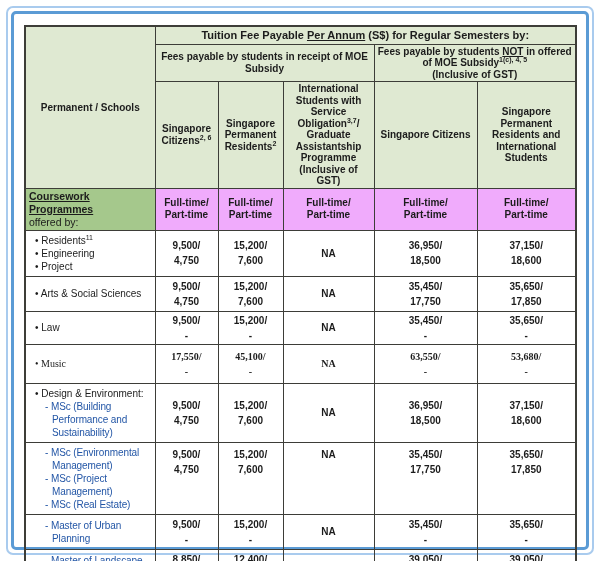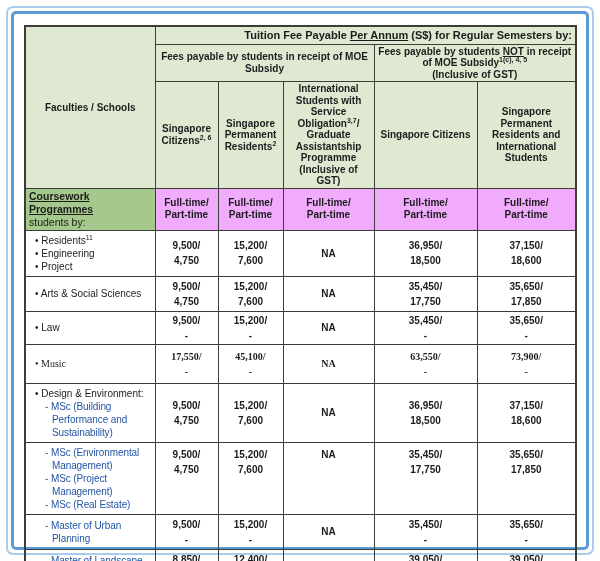--- a/index.html
+++ b/index.html
@@ -15,21 +15,21 @@
   td { border:1px solid #3d3d38; padding:1px 3px; color:#1c1c1c; overflow:hidden; }
 
   
   thead tr:nth-child(1) { height:18px; }
   thead tr:nth-child(2) { height:34px; }
   thead tr:nth-child(3) { height:104px; }
   thead tr:nth-child(4) { height:31px; }
 
   .hdr { background:#dfe9d2; text-align:center; vertical-align:middle;
          font-weight:bold; font-size:10px; line-height:1.15; }
-  .title-cell { font-size:11px;text-align:right; }
+  .title-cell { font-size:11px; }
   .band { background:#f0abfc; }
   .schedule-cell { text-align:center; vertical-align:middle; font-weight:bold;
                    font-size:10px; white-space:pre-line; line-height:1.25; }
   .coursework-cell { background:#a5c88c; text-align:left; vertical-align:middle;
                      font-size:10.5px; line-height:1.25; }
   .coursework-cell .u { font-weight:bold; text-decoration:underline; }
   .und { text-decoration:underline; }
   sup { font-size:7px; line-height:0; vertical-align:super; }
 
   
@@ -66,32 +66,32 @@
       <col style="width:130px">
         <col style="width:63px">
         <col style="width:65px">
       <col style="width:91px">
         <col style="width:103px">
         <col style="width:99px">
     </colgroup>
     <thead>
       <tr>
         <td class="hdr" rowspan="3">
-          <span>Faculties / Schools</span>
+          <span>Permanent / Schools</span>
         </td>
         <td class="hdr title-cell" colspan="5">
           <span>Tuition Fee Payable </span><span class="und">Per Annum</span><span> (S$) for Regular Semesters by:</span>
         </td>
       </tr>
       <tr>
         <td class="hdr" colspan="3">
           <span>Fees payable by students in receipt of MOE Subsidy</span>
         </td>
         <td class="hdr" colspan="2">
-          <span>Fees payable by students </span><span class="und">NOT</span><span> in receipt of MOE Subsidy</span><sup>1(c), 4, 5</sup>
+          <span>Fees payable by students </span><span class="und">NOT</span><span> in offered of MOE Subsidy</span><sup>1(c), 4, 5</sup>
           <div>(Inclusive of GST)</div>
         </td>
       </tr>
       <tr>
         <td class="hdr">
           <span>Singapore Citizens</span><sup>2, 6</sup><span></span>
         </td>
         <td class="hdr">
           <span>Singapore Permanent Residents</span><sup>2</sup><span></span>
         </td>
@@ -101,21 +101,21 @@
         <td class="hdr">
           <span>Singapore Citizens</span><sup></sup><span></span>
         </td>
         <td class="hdr">
           <span>Singapore Permanent Residents and International Students</span><sup></sup><span></span>
         </td>
       </tr>
       <tr>
         <td class="coursework-cell">
           <div><span class="u">Coursework Programmes</span></div>
-          <div>students by:</div>
+          <div>offered by:</div>
         </td>
         <td class="band schedule-cell">Full-time/
 Part-time</td>
         <td class="band schedule-cell">Full-time/
 Part-time</td>
         <td class="band schedule-cell">Full-time/
 Part-time</td>
         <td class="band schedule-cell">Full-time/
 Part-time</td>
         <td class="band schedule-cell">Full-time/
@@ -171,21 +171,21 @@
           <td class="prog-cell">
             <div class="prog-line bullet"><span>Music</span></div>
           </td>
           <td class="fee-cell">17,550/
 -</td>
           <td class="fee-cell">45,100/
 -</td>
           <td class="fee-cell">NA</td>
           <td class="fee-cell">63,550/
 -</td>
-          <td class="fee-cell">73,900/
+          <td class="fee-cell">53,680/
 -</td>
         </tr>
         <tr>
           <td class="prog-cell">
             <div class="prog-line bullet"><span>Design &amp; Environment:</span></div>
             <div class="prog-line sub"><span>MSc (Building Performance and Sustainability)</span></div>
           </td>
           <td class="fee-cell">9,500/
 4,750</td>
           <td class="fee-cell">15,200/

